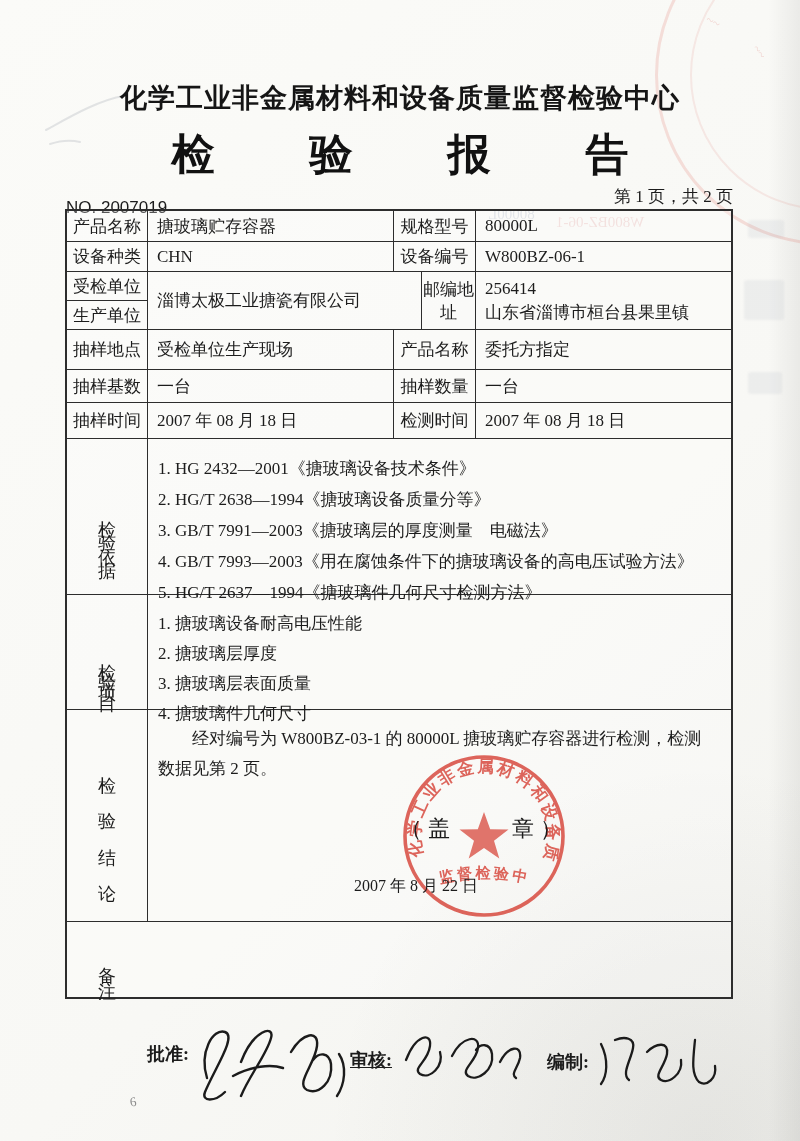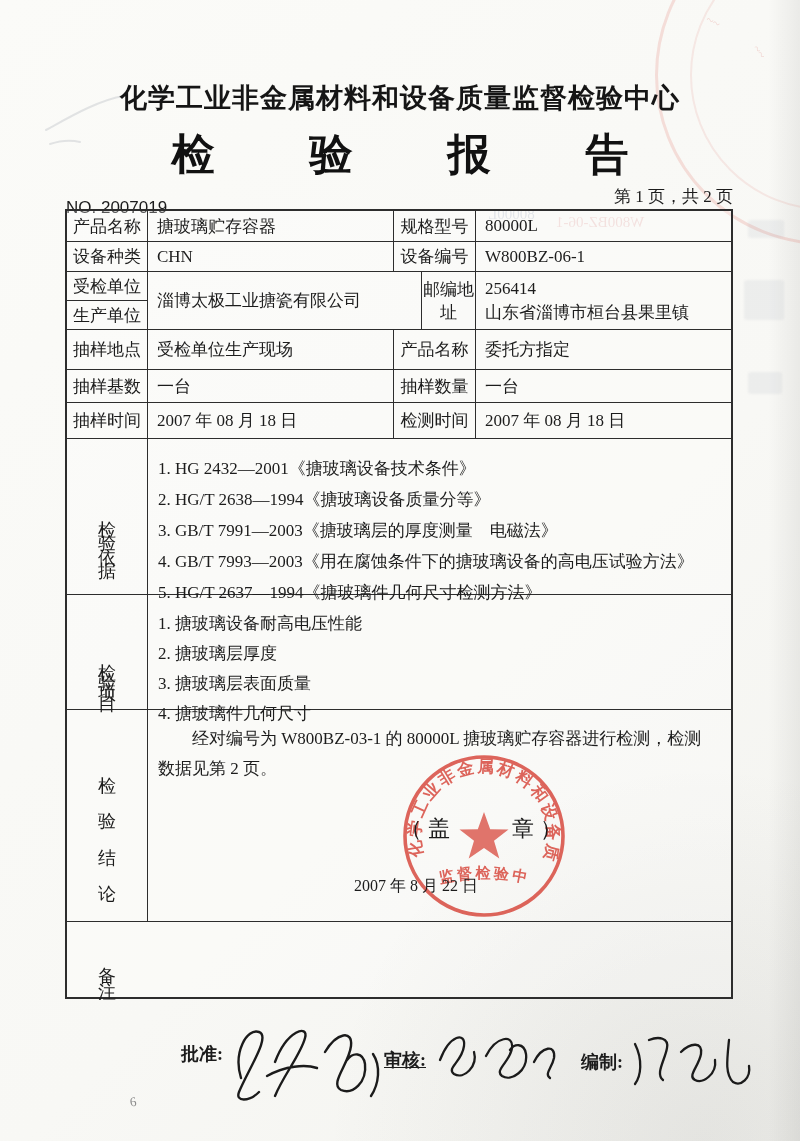--- a/index.html
+++ b/index.html
@@ -53,21 +53,21 @@
   .items-list div { line-height:30px; }
   .concl-text { line-height:30px; text-indent:2em; padding-right:14px; }
   .remark-text { line-height:28px; text-indent:2em; }
   
   .seal-svg { position:absolute; left:396px; top:748px; z-index:3; opacity:.85; }
   .seal-note { position:absolute; left:364px; top:814px; width:240px; text-align:center; z-index:4;
                font-size:22px; letter-spacing:6px; color:#1a1a1a; }
   .seal-date { position:absolute; left:354px; top:876px; width:260px; text-align:left; z-index:4; font-size:16px; }
   
   .sig-group { position:absolute; display:flex; align-items:flex-start; z-index:2; }
-  .sig-label { font-size:18px; font-weight:600; padding-top:24px; white-space:nowrap;margin-left:34px; }
+  .sig-label { font-size:18px; font-weight:600; padding-top:24px; white-space:nowrap; }
   .sig-svg { margin-left:2px; }
   
   .ghost-ring { position:absolute; border-radius:50%; pointer-events:none; }
   .gr1 { left:655px; top:-95px; width:340px; height:340px; border:3px solid rgba(216,75,64,.16); }
   .gr2 { left:690px; top:-60px; width:270px; height:270px; border:2px solid rgba(216,75,64,.10); }
   .corner-mark { position:absolute; color:rgba(216,75,64,.20); font-size:13px; transform:rotate(28deg); white-space:nowrap; }
   .bleed { position:absolute; transform:scaleX(-1); font-size:15px; white-space:nowrap; pointer-events:none; }
   .bleed1 { left:488px; top:206px; color:#8e9ab2; opacity:.30; }
   .bleed2 { left:556px; top:214px; color:#d98a8a; opacity:.30; }
   .smudge { position:absolute; background:rgba(120,130,150,.09); border-radius:3px; filter:blur(1px); }

